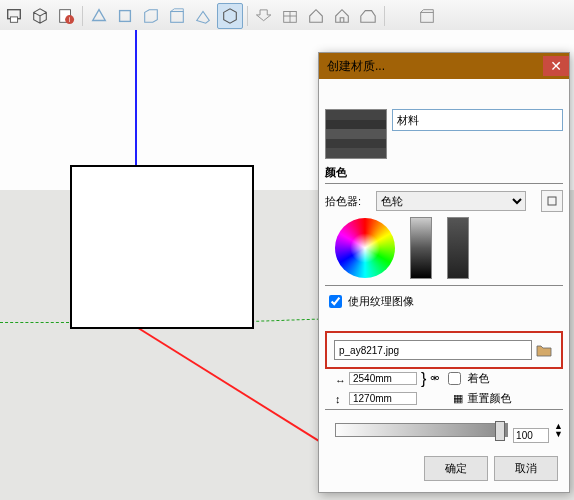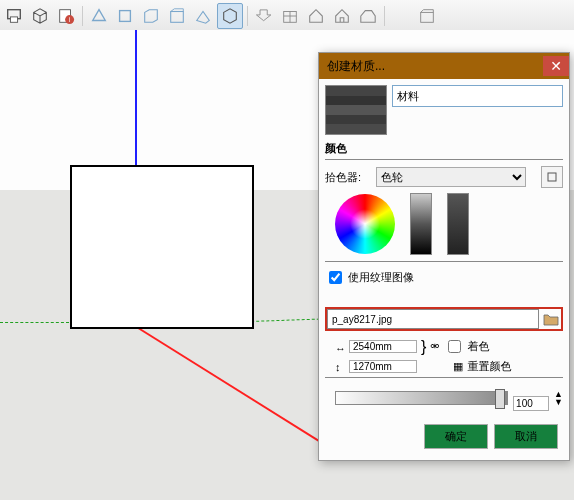--- a/index.html
+++ b/index.html
@@ -66,21 +66,21 @@
     }
     .dialog-close {
       width: 26px; height: 20px;
       background: #c94b3f;
       color: #fff;
       display: flex; align-items: center; justify-content: center;
       cursor: pointer;
       font-size: 14px;
     }
     .dialog-body { padding: 6px; }
-    .preview-row { display: flex; gap: 5px; margin-bottom: 6px; }
+    .preview-row { display: flex; gap: 5px; margin-bottom: 6px; margin-top: 24px; }
     .preview-thumb {
       width: 60px; height: 48px;
       background: linear-gradient(180deg, #444 0%, #444 20%, #333 20%, #333 40%, #555 40%, #555 60%, #3a3a3a 60%, #3a3a3a 80%, #4a4a4a 80%);
       border: 1px solid #888;
     }
     .name-input { flex: 1; border: 1px solid #7ba7cc; padding: 2px 4px; font-size: 11px; height: 16px; }
     .section-header { font-weight: bold; margin: 4px 0 3px; font-size: 11px; }
     .hr { border: none; border-top: 1px solid #888; margin: 2px 0 6px; }
     .picker-row { display: flex; align-items: center; gap: 15px; font-size: 11px; margin-bottom: 5px; }
     .picker-row select { flex: 1; border: 1px solid #aaa; font-size: 11px; height: 20px; }
@@ -96,32 +96,32 @@
       width: 20px; height: 60px;
       background: linear-gradient(#ccc, #555, #000);
       border: 1px solid #888;
     }
     .value-slider2 {
       width: 20px; height: 60px;
       background: linear-gradient(#555, #222);
       border: 1px solid #888;
     }
     .checkbox-row { display: flex; align-items: center; gap: 3px; font-size: 11px; margin-bottom: 20px; }
-    .texture-file-row { display: flex; gap: 2px; margin-bottom: 6px; border: 2px solid #cc3020; padding: 0; }
+    .texture-file-row { display: flex; gap: 2px; border: 2px solid #cc3020; padding: 7px; }
     .texture-file-input { flex: 1; border: 1px solid #888; padding: 2px 4px; font-size: 10px; }
     .browse-btn { width: 20px; height: 20px; display: flex; align-items: center; justify-content: center; cursor: pointer; }
     .dims-row { display: flex; align-items: center; gap: 4px; font-size: 11px; margin-bottom: 3px; padding-left: 10px; }
     .dim-input { width: 60px; border: 1px solid #aaa; padding: 0 3px; font-size: 10px; }
     .arrow-icon { width: 10px; }
     .opacity-row { display: flex; align-items: center; gap: 5px; margin-bottom: 8px; padding-left: 10px; }
     .slider-track { flex: 1; height: 12px; background: linear-gradient(90deg, transparent, #888); border: 1px solid #888; position: relative; }
     .slider-thumb { position: absolute; right: 2px; top: -3px; width: 8px; height: 18px; background: #ddd; border: 1px solid #666; }
     .opacity-input { width: 30px; border: 1px solid #aaa; padding: 1px 2px; font-size: 10px; margin-top: 12px; }
     .dialog-buttons { display: flex; justify-content: flex-end; gap: 6px; padding: 5px; }
-    .dlg-btn { padding: 4px 20px; border: 1px solid #aaa; background: #15803d; font-size: 11px; cursor: pointer; }
+    .dlg-btn { padding: 4px 20px; border: 1px solid #aaa; background: #e5e5e5; font-size: 11px; cursor: pointer; }
     .arrow-annotation {
       position: absolute;
       left: 438px;
       top: 68px;
       width: 2px;
       height: 255px;
       pointer-events: none;
     }
     svg.tool-svg { width: 18px; height: 18px; }
   </style>

